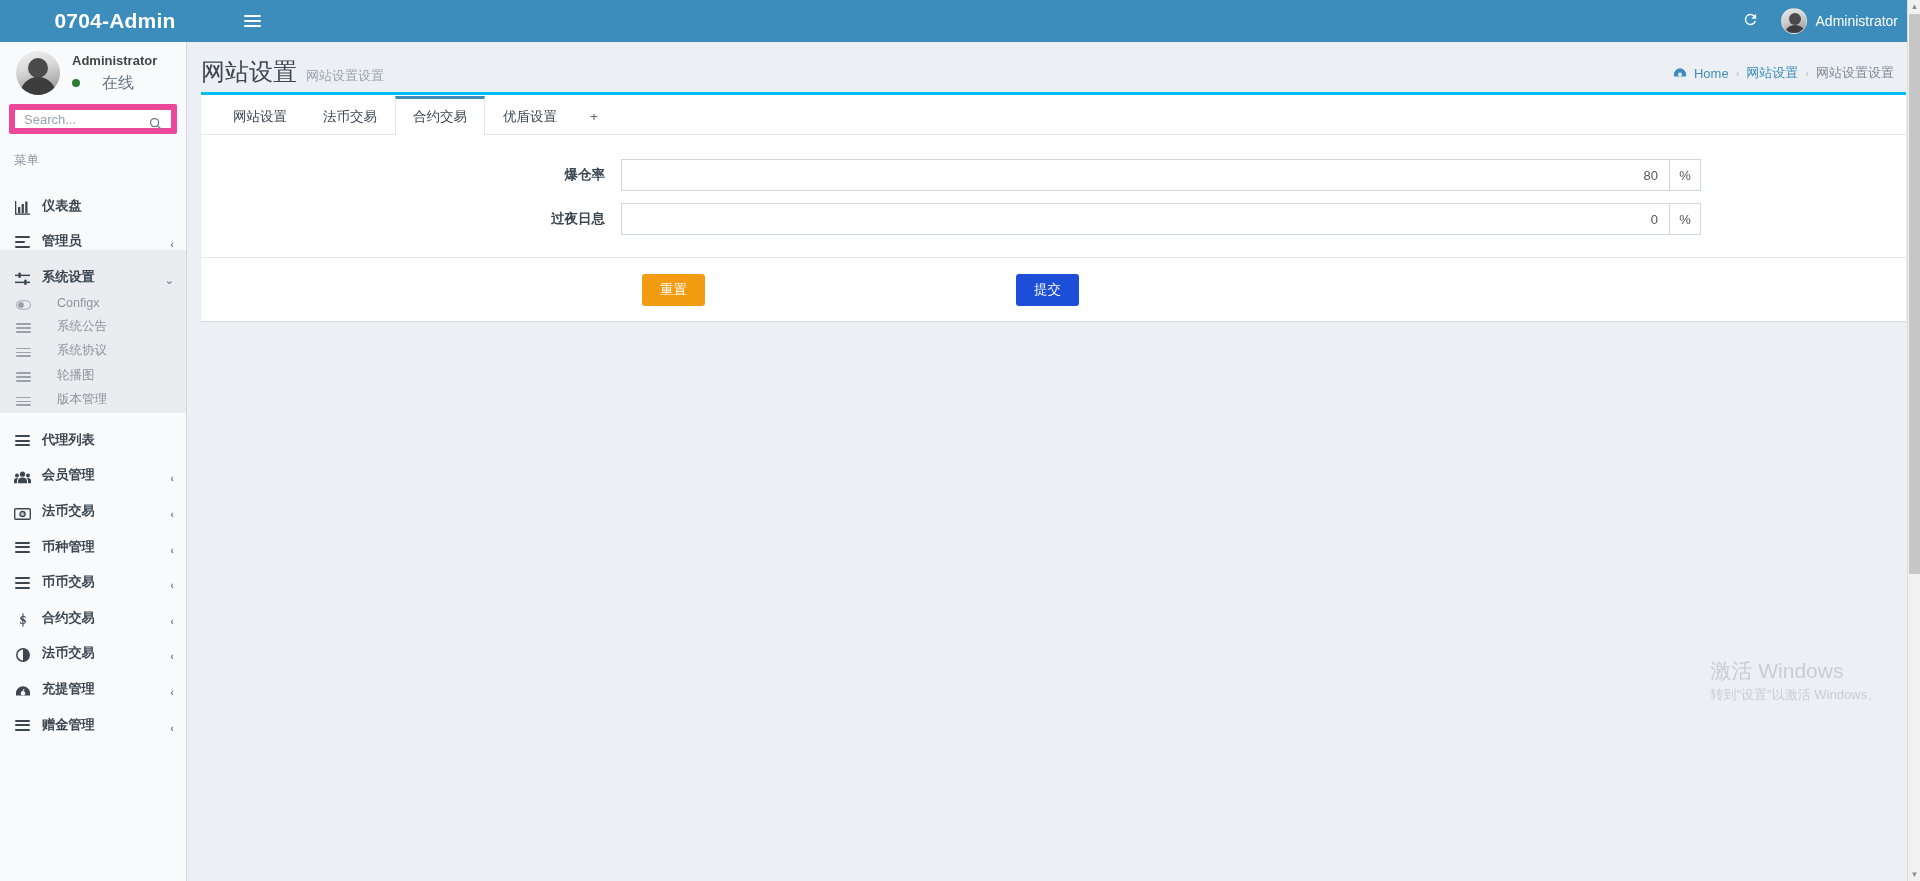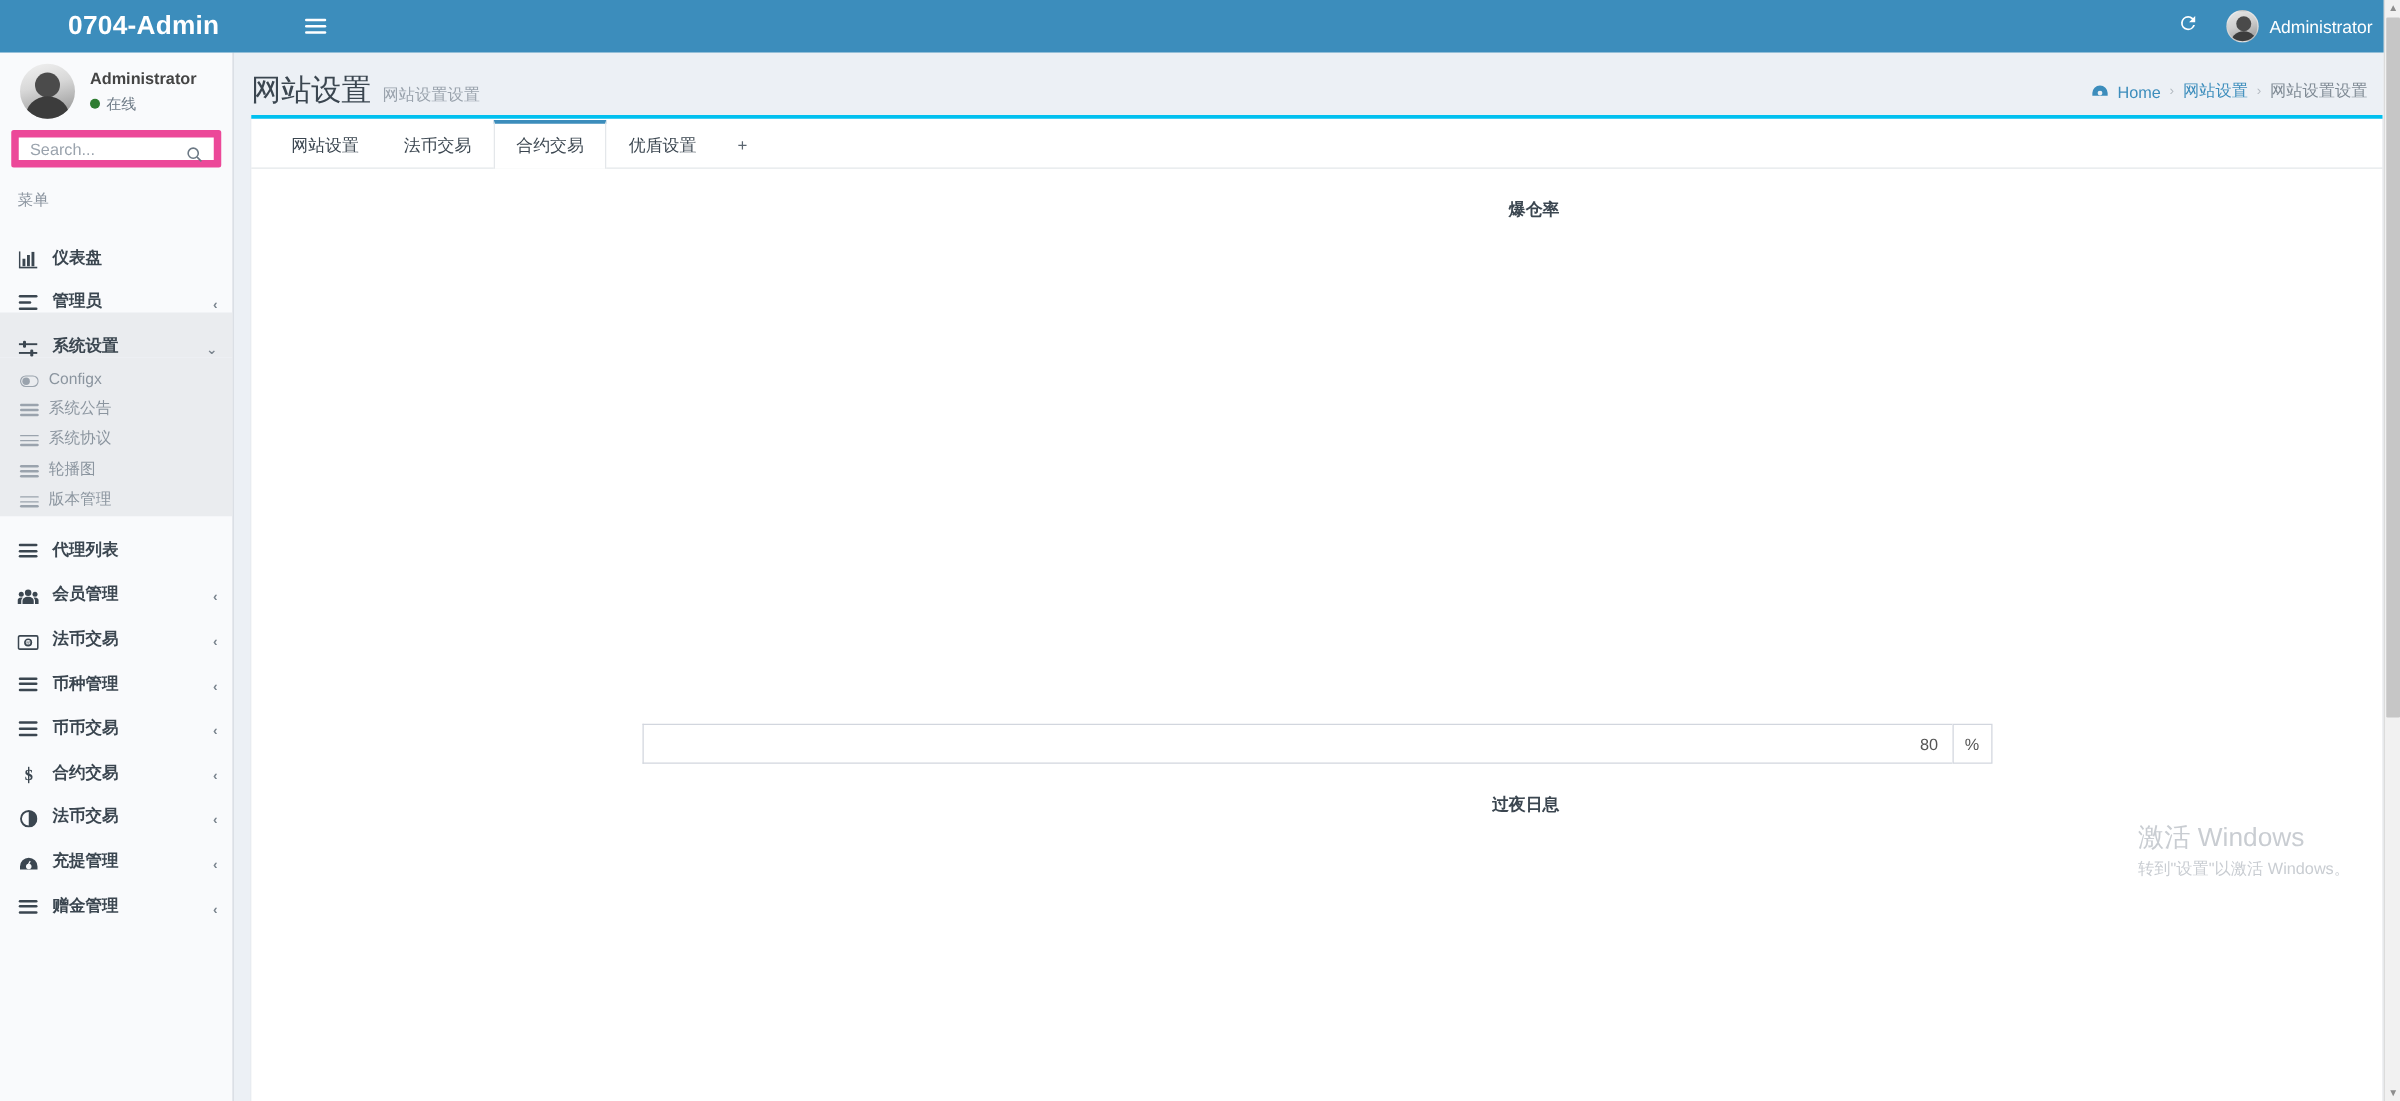--- a/index.html
+++ b/index.html
@@ -73,21 +73,21 @@
   .side-user .av2::before {
     content:""; position:absolute; left:12px; top:7px; width:20px; height:20px;
     border-radius:50%; background:#4b4b4b;
   }
   .side-user .av2::after {
     content:""; position:absolute; left:4px; top:26px; width:36px; height:22px;
     border-radius:18px 18px 0 0; background:#3c3c3c;
   }
   .side-user .info { display: flex; flex-direction: column; gap: 5px; }
   .side-user .nm { font-size: 13px; color: #444; font-weight: 600; }
-  .side-user .st { font-size: 12px; color: #6b7884; display: flex; align-items: center; gap: 5px; }
+  .side-user .st { font-size: 16px; color: #6b7884; display: flex; align-items: center; gap: 22px; }
   .dot-online { width: 8px; height: 8px; border-radius: 50%; background: #2f7d32; display: inline-block; }
 
   .search-wrap { padding: 0 9px 0 9px; }
   .search-box {
     position: relative; height: 30px;
     border: 6px solid #ec4899; background: #fff; border-radius: 2px;
     display: flex; align-items: center;
   }
   .search-box input {
     border: 0; outline: 0; background: transparent;
@@ -106,21 +106,21 @@
   }
 
   .mi {
     display: flex; align-items: flex-end; height: 35.6px;
     padding: 0 12px 0 14px; cursor: pointer; position: relative;
     font-size: 13.2px; color: #3b4650; font-weight: 600;
     gap: 11px;
   }
   .mi.sub {
     height: 24.5px; font-size: 12.5px; font-weight: 400; color: #8b959f;
-    padding-left: 16px; gap: 8px;
+    padding-left: 16px; gap: 26px;
   }
   .mi.grp-open { background: #eaecef; }
   .mi .ic {
     width: 17px; flex: 0 0 17px; display: flex; align-items: center;
     justify-content: center; color: #3b4650;
   }
   .mi.sub .ic { color: #9aa3ad; width: 15px; flex: 0 0 15px; }
   .mi .ic svg { display:block; }
   .mi .lbl { flex: 1; white-space: nowrap; }
   .mi .car { font-size: 11px; color: #7a848e; line-height: 1; }
@@ -161,21 +161,21 @@
     border: 1px solid transparent; border-bottom: 0;
     position: relative; top: 1px;
   }
   .tab.active {
     background: #fff; border-color: #e4e7ea; border-top: 3px solid #3c8dbc;
     line-height: 36px; color: #3b4650;
   }
   .tab.plus { padding: 0 14px; color: #5a6570; }
 
   .form-body { padding: 24px 0 10px 0; }
-  .form-row { display: flex; align-items: center; margin-bottom: 24px; flex-direction: column; }
+  .form-row { display: flex; align-items: center; margin-bottom: 12px; }
   .form-label {
     width: 420px; flex: 0 0 420px; text-align: right;
     padding-right: 16px; font-size: 13.5px; color: #3b4650; font-weight: 600;
   }
   .input-group { display: flex; width: 1080px; }
   .input-group input {
     flex: 1; height: 32px; border: 1px solid #d2d6de; border-right: 0;
     background: #fff; padding: 0 11px; font-size: 13px; color: #555;
     text-align: right; outline: none; font-family: inherit; border-radius: 0;
   }

